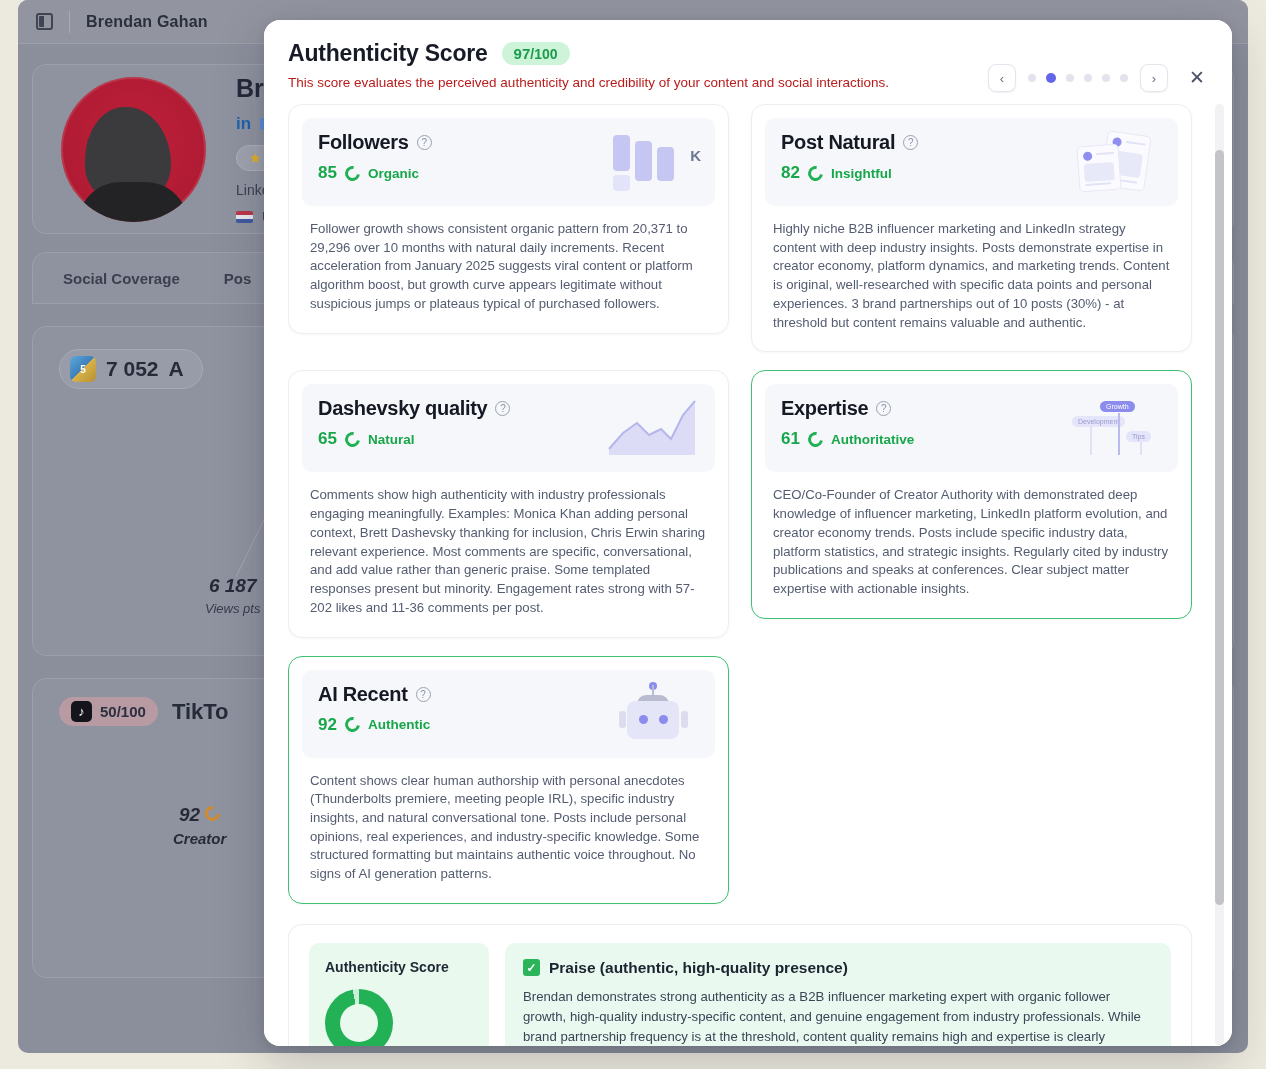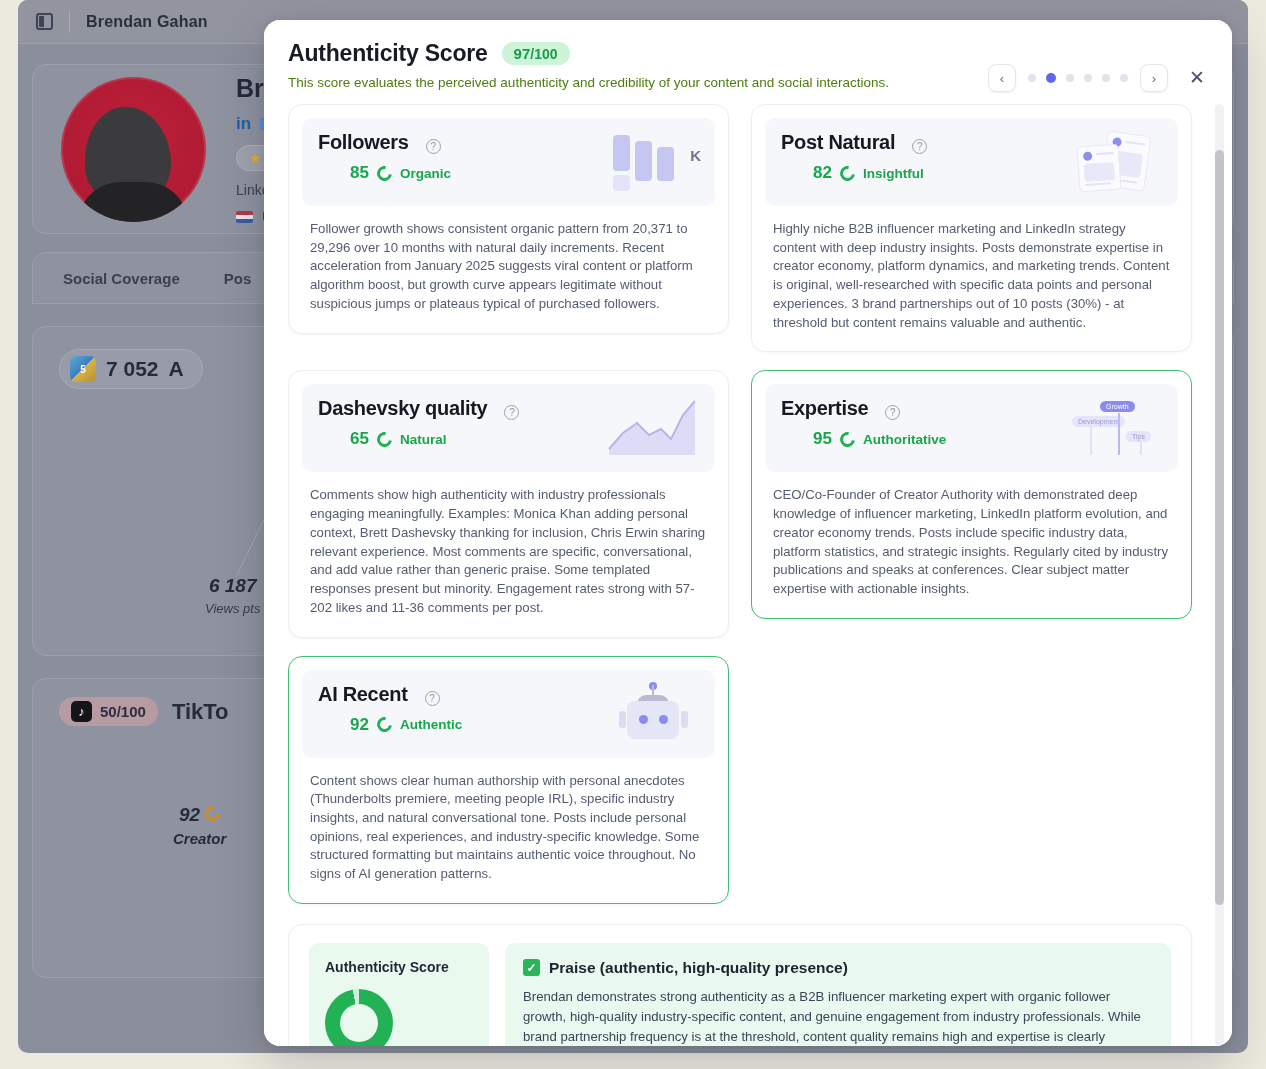--- a/index.html
+++ b/index.html
@@ -149,21 +149,21 @@
     display: flex; flex-direction: column;
   }
   #modal-header { padding: 20px 24px 14px 24px; background: #fff; flex: none; position: relative; }
   #modal-title-row { display: flex; align-items: center; gap: 14px; }
   #modal-title { font-size: 23px; font-weight: 700; color: #171b26; letter-spacing: -.2px; }
   #modal-score-badge {
     background: #cdf3d8; color: #1a9c4c; border-radius: 13px;
     padding: 3px 12px; font-weight: 700; font-size: 15px;
   }
   #modal-score-badge .denom { font-size: 14px; }
-  #modal-subtitle { margin-top: 8px; font-size: 13.5px; color: #4d7c0f; }
+  #modal-subtitle { margin-top: 8px; font-size: 13.5px; color: #b91c1c; }
 
   #modal-nav { position: absolute; right: 64px; top: 44px; display: flex; align-items: center; gap: 12px; }
   .nav-btn {
     width: 28px; height: 28px; border-radius: 8px; background: #fff;
     border: 1px solid #e4e6ee; display: flex; align-items: center; justify-content: center;
     color: #6b7governance; color: #68708a; font-size: 13px; cursor: pointer;
     box-shadow: 0 1px 2px rgba(20,22,35,.06);
   }
   #dots { display: flex; align-items: center; gap: 10px; }
   .dot { width: 8px; height: 8px; border-radius: 50%; background: #e2e3ed; }
@@ -189,28 +189,28 @@
     border: 1px solid #edeef3; border-radius: 14px; background: #fff;
     padding: 13px; box-shadow: 0 1px 3px rgba(25,28,45,.04);
   }
   .metric-card.highlight { border: 1.5px solid #3fc174; }
   .metric-head {
     background: #f6f7fa; border-radius: 10px; padding: 13px 16px;
     display: flex; justify-content: space-between; align-items: flex-start;
     min-height: 80px; position: relative; overflow: hidden;
   }
   .metric-head-left { display: flex; flex-direction: column; gap: 9px; z-index: 2; }
-  .metric-title-row { display: flex; align-items: flex-end; gap: 17px; }
+  .metric-title-row { display: flex; align-items: center; gap: 8px; }
   .metric-title { font-size: 20px; font-weight: 700; color: #151924; letter-spacing: -.3px; }
   .help-icon {
     width: 15px; height: 15px; border-radius: 50%; border: 1.3px solid #9aa1b2;
     color: #8b93a6; font-size: 10px; display: flex; align-items: center; justify-content: center;
     cursor: pointer; flex: none;
   }
-  .metric-score-row { display: flex; align-items: center; gap: 8px; margin-left: 32px; }
+  .metric-score-row { display: flex; align-items: center; gap: 8px; }
   .metric-score { font-size: 17px; font-weight: 700; color: #17a74a; }
   .ring {
     width: 15px; height: 15px; border-radius: 50%;
     border: 3px solid #22b155; border-right-color: transparent;
     transform: rotate(-35deg); flex: none;
   }
   .metric-label { font-size: 13.5px; font-weight: 700; color: #17a74a; }
   .metric-desc { padding: 14px 8px 6px 8px; font-size: 13.2px; line-height: 1.42; color: #545c70; }
 
   
@@ -464,21 +464,21 @@
         </div>
 
         <div class="metric-card highlight">
           <div class="metric-head">
             <div class="metric-head-left">
               <div class="metric-title-row">
                 <span class="metric-title">Expertise</span>
                 <span class="help-icon">?</span>
               </div>
               <div class="metric-score-row">
-                <span class="metric-score">95</span>
+                <span class="metric-score">61</span>
                 <span class="ring"></span>
                 <span class="metric-label">Authoritative</span>
               </div>
             </div>
             <div class="art">
               <span class="tag" style="left:30px; top:4px;">Growth</span>
               <span class="tag soft" style="left:2px; top:19px;">Development</span>
               <span class="tag soft" style="left:56px; top:34px;">Tips</span>
               <span class="stem" style="left:20px; top:30px; height:28px;"></span>
               <span class="stem dark" style="left:48px; top:16px; height:42px;"></span>

